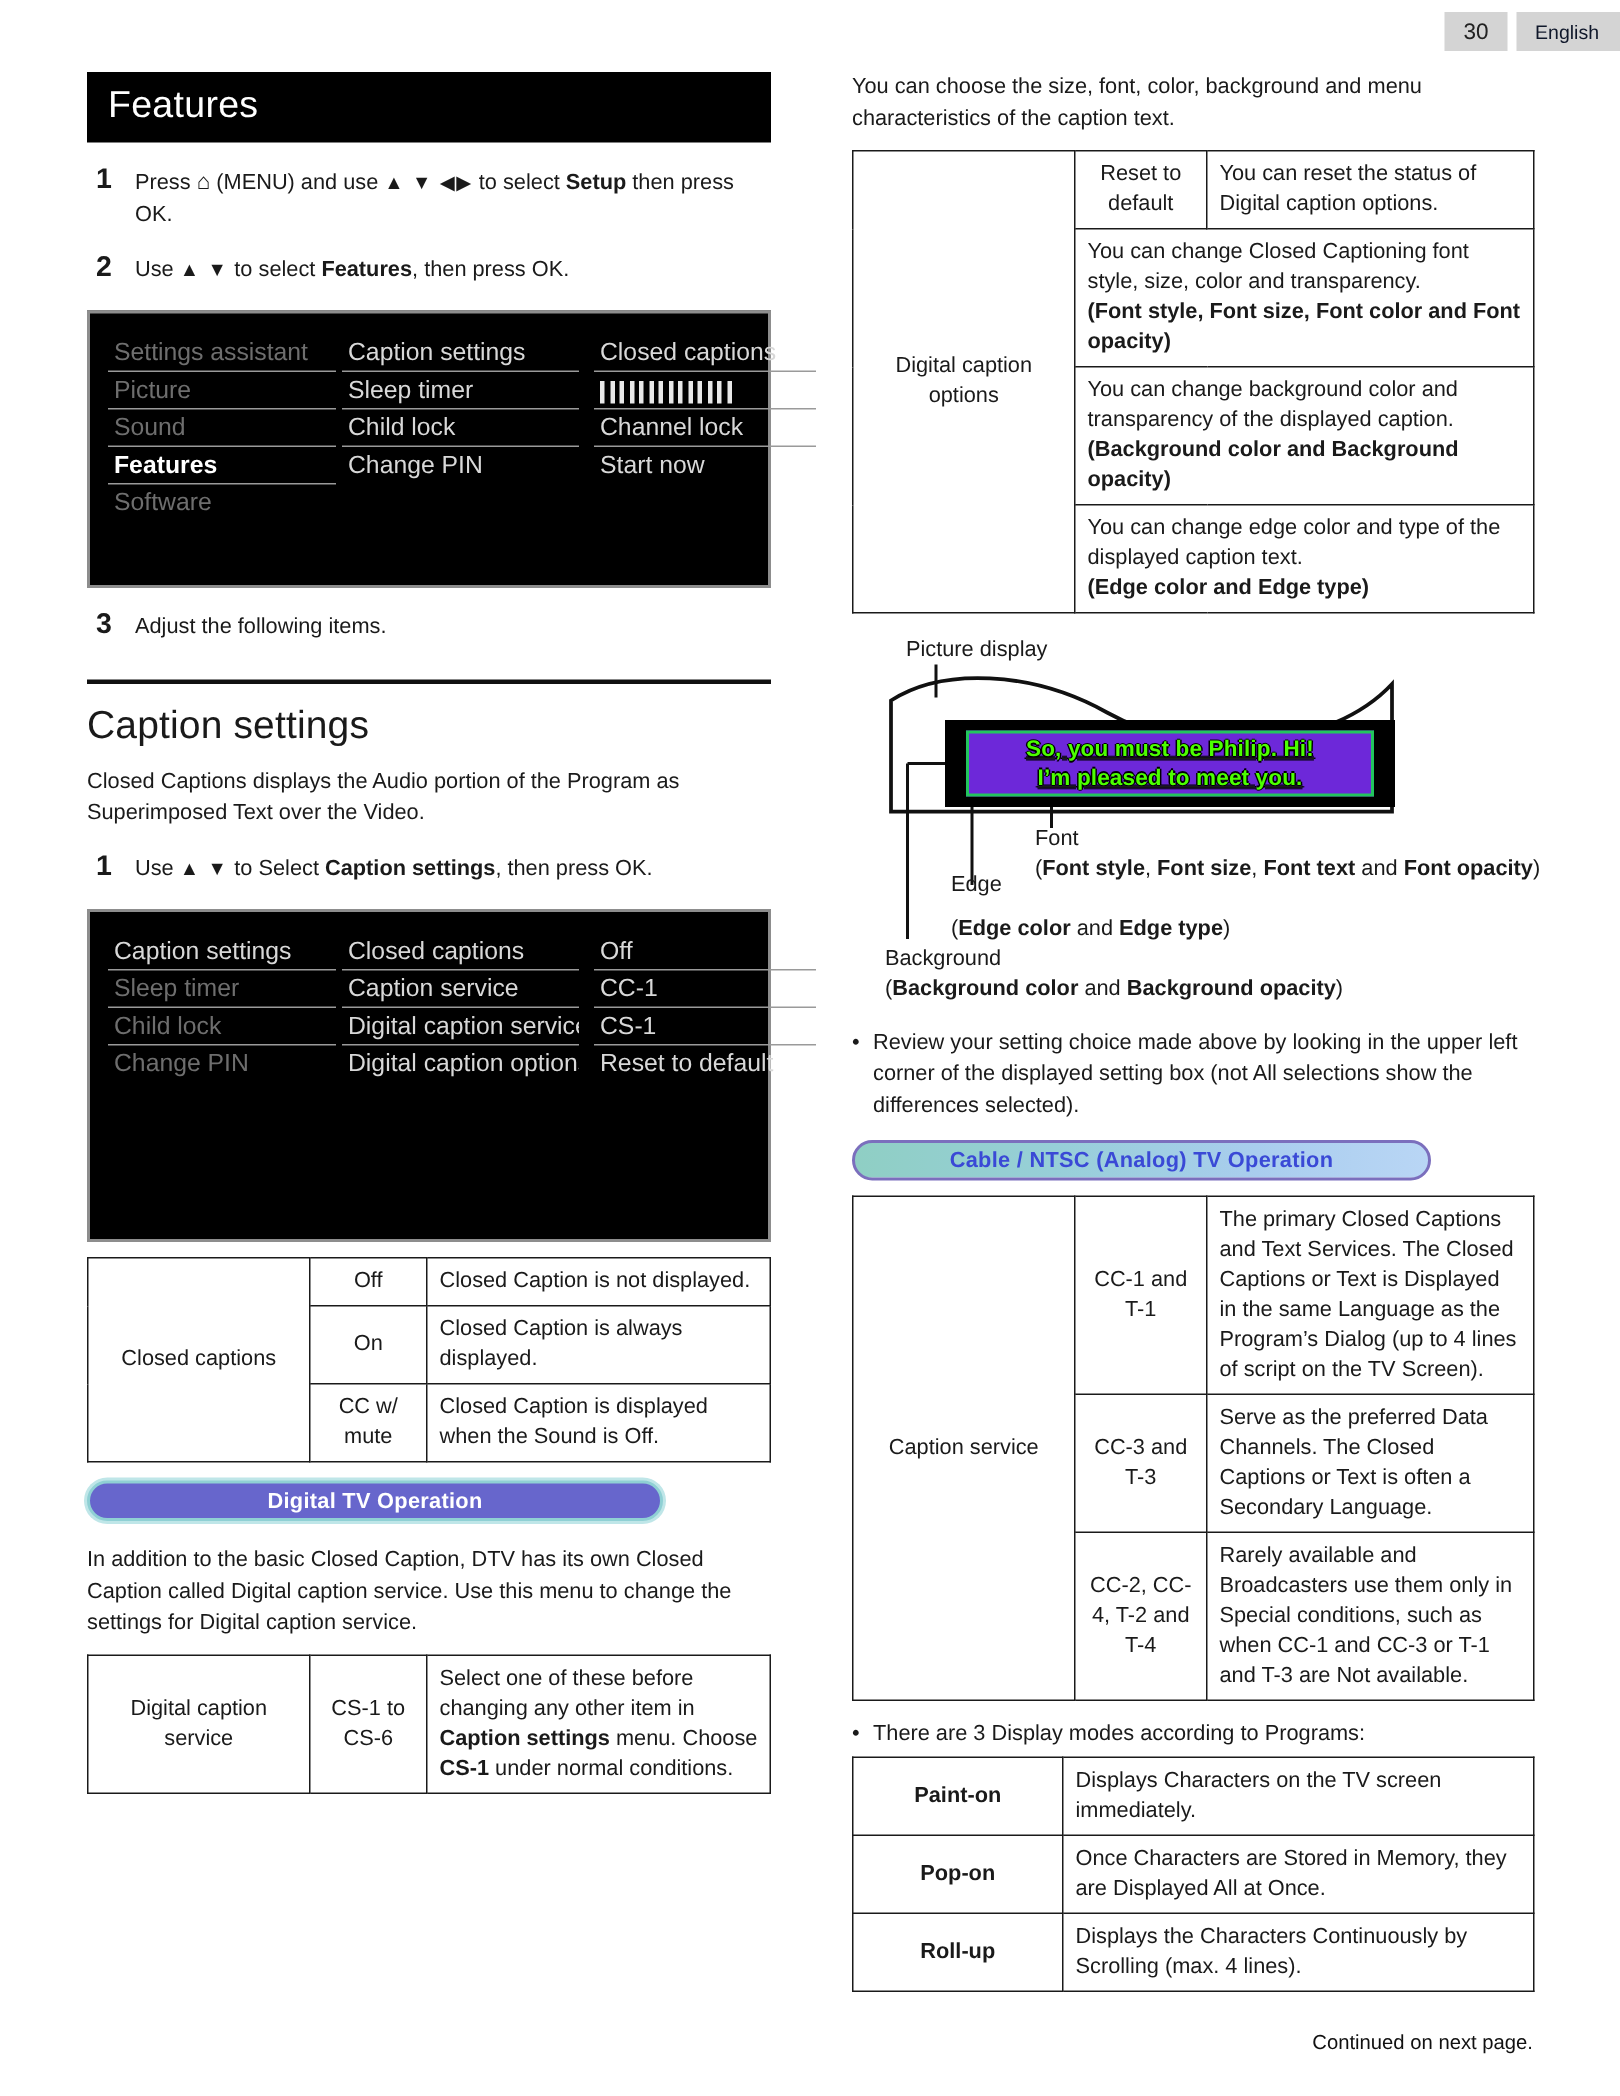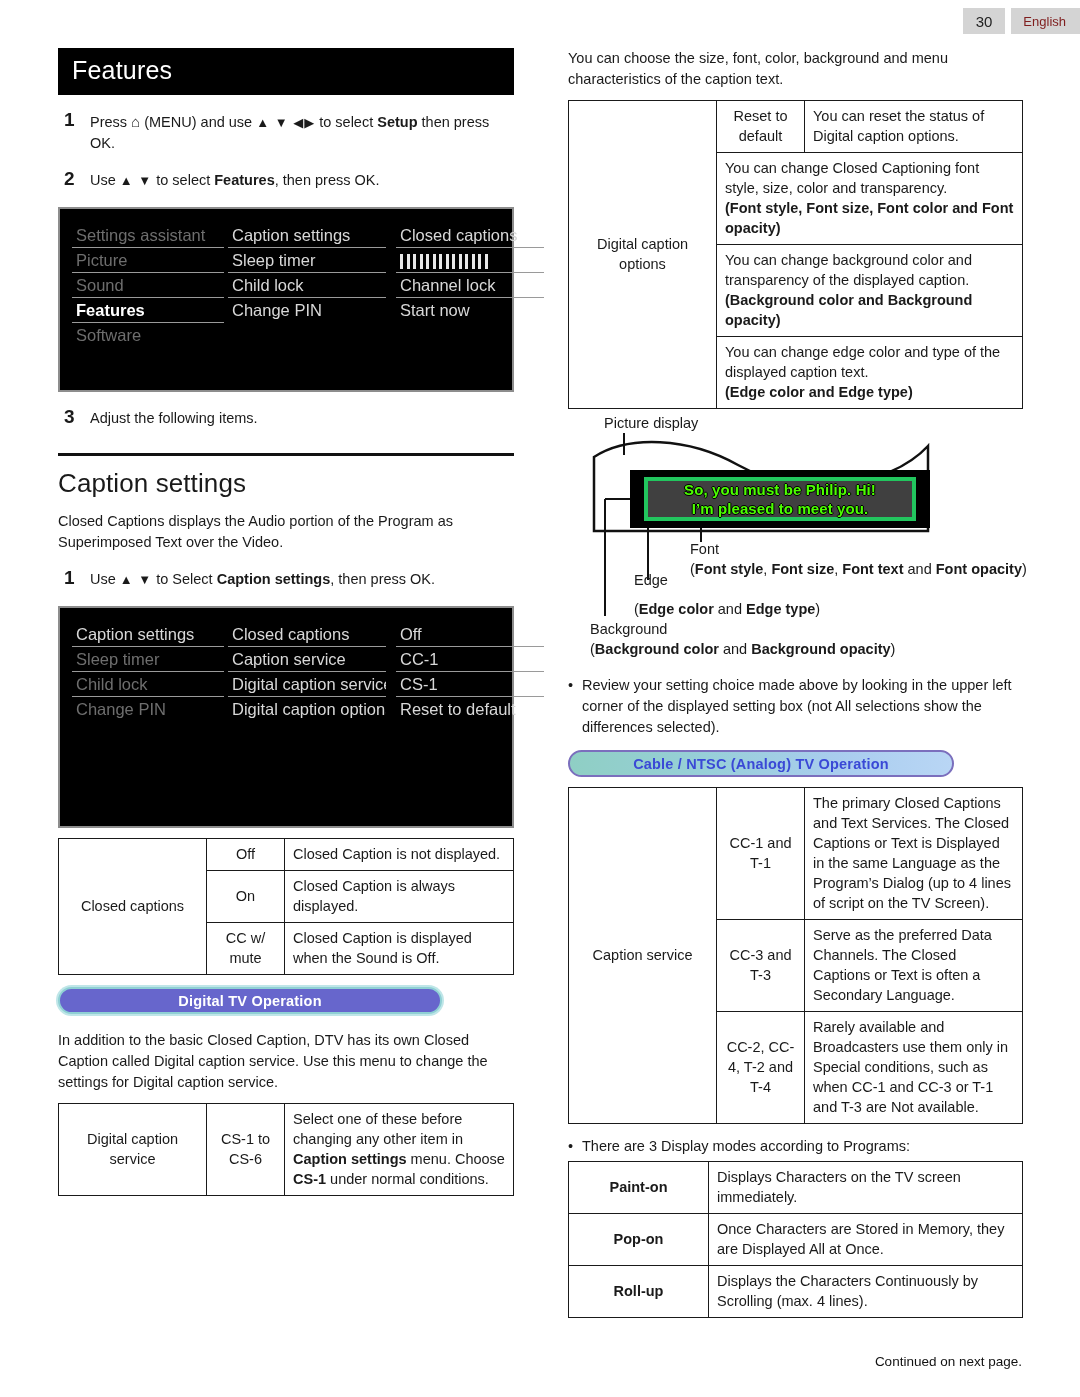--- a/index.html
+++ b/index.html
@@ -25,21 +25,21 @@
   .page-num {
     background: #d4d4d4;
     color: #222;
     font-size: 15px;
     padding: 3px 13px;
     display: flex; align-items: center; justify-content: center;
     min-width: 36px;
   }
   .page-lang {
     background: #d4d4d4;
-    color: #7f1d1d;
+    color: #0f172a;
     font-size: 13px;
     padding: 3px 14px 3px 12px;
     margin-left: 6px;
     display: flex; align-items: center; justify-content: center;
   }
 
   
   .col-left {
     position: absolute;
     left: 58px; top: 48px;
@@ -176,44 +176,45 @@
   .pill-cable {
     width: 386px;
     background: linear-gradient(90deg, #8fcfc4 0%, #97cfd8 35%, #a9cdee 70%, #b9d6f5 100%);
     color: #3a49d6;
     border: 2px solid #7b6fbd;
   }
 
   
   .diagram {
     position: relative;
-    margin-top: 4px;
+    margin-top: 14px;
     height: 250px;
     text-align: right;
   }
   .dg-label {
     position: absolute;
     font-size: 14.5px;
     line-height: 1.4;
     white-space: nowrap;
   }
   .cc-box {
     position: absolute;
     left: 62px; top: 57px;
     width: 300px; height: 58px;
     background: #000;
     display: flex; align-items: center; justify-content: center;
   }
   .cc-inner {
     width: 272px; height: 44px;
-    border: 4px solid #22c55e;
-    background: #404040;
+    border: 2px solid #22c55e;
+    background: #6d28d9;
     display: flex; flex-direction: column;
     align-items: center; justify-content: center;
     gap: 0px;
+    text-decoration: underline;
   }
   .cc-line {
     color: #4cff00;
     font-size: 15px;
     font-weight: bold;
     line-height: 19px;
     letter-spacing: 0.1px;
     text-shadow: -1px 0 #000, 1px 0 #000, 0 -1px #000, 0 1px #000;
   }
 

